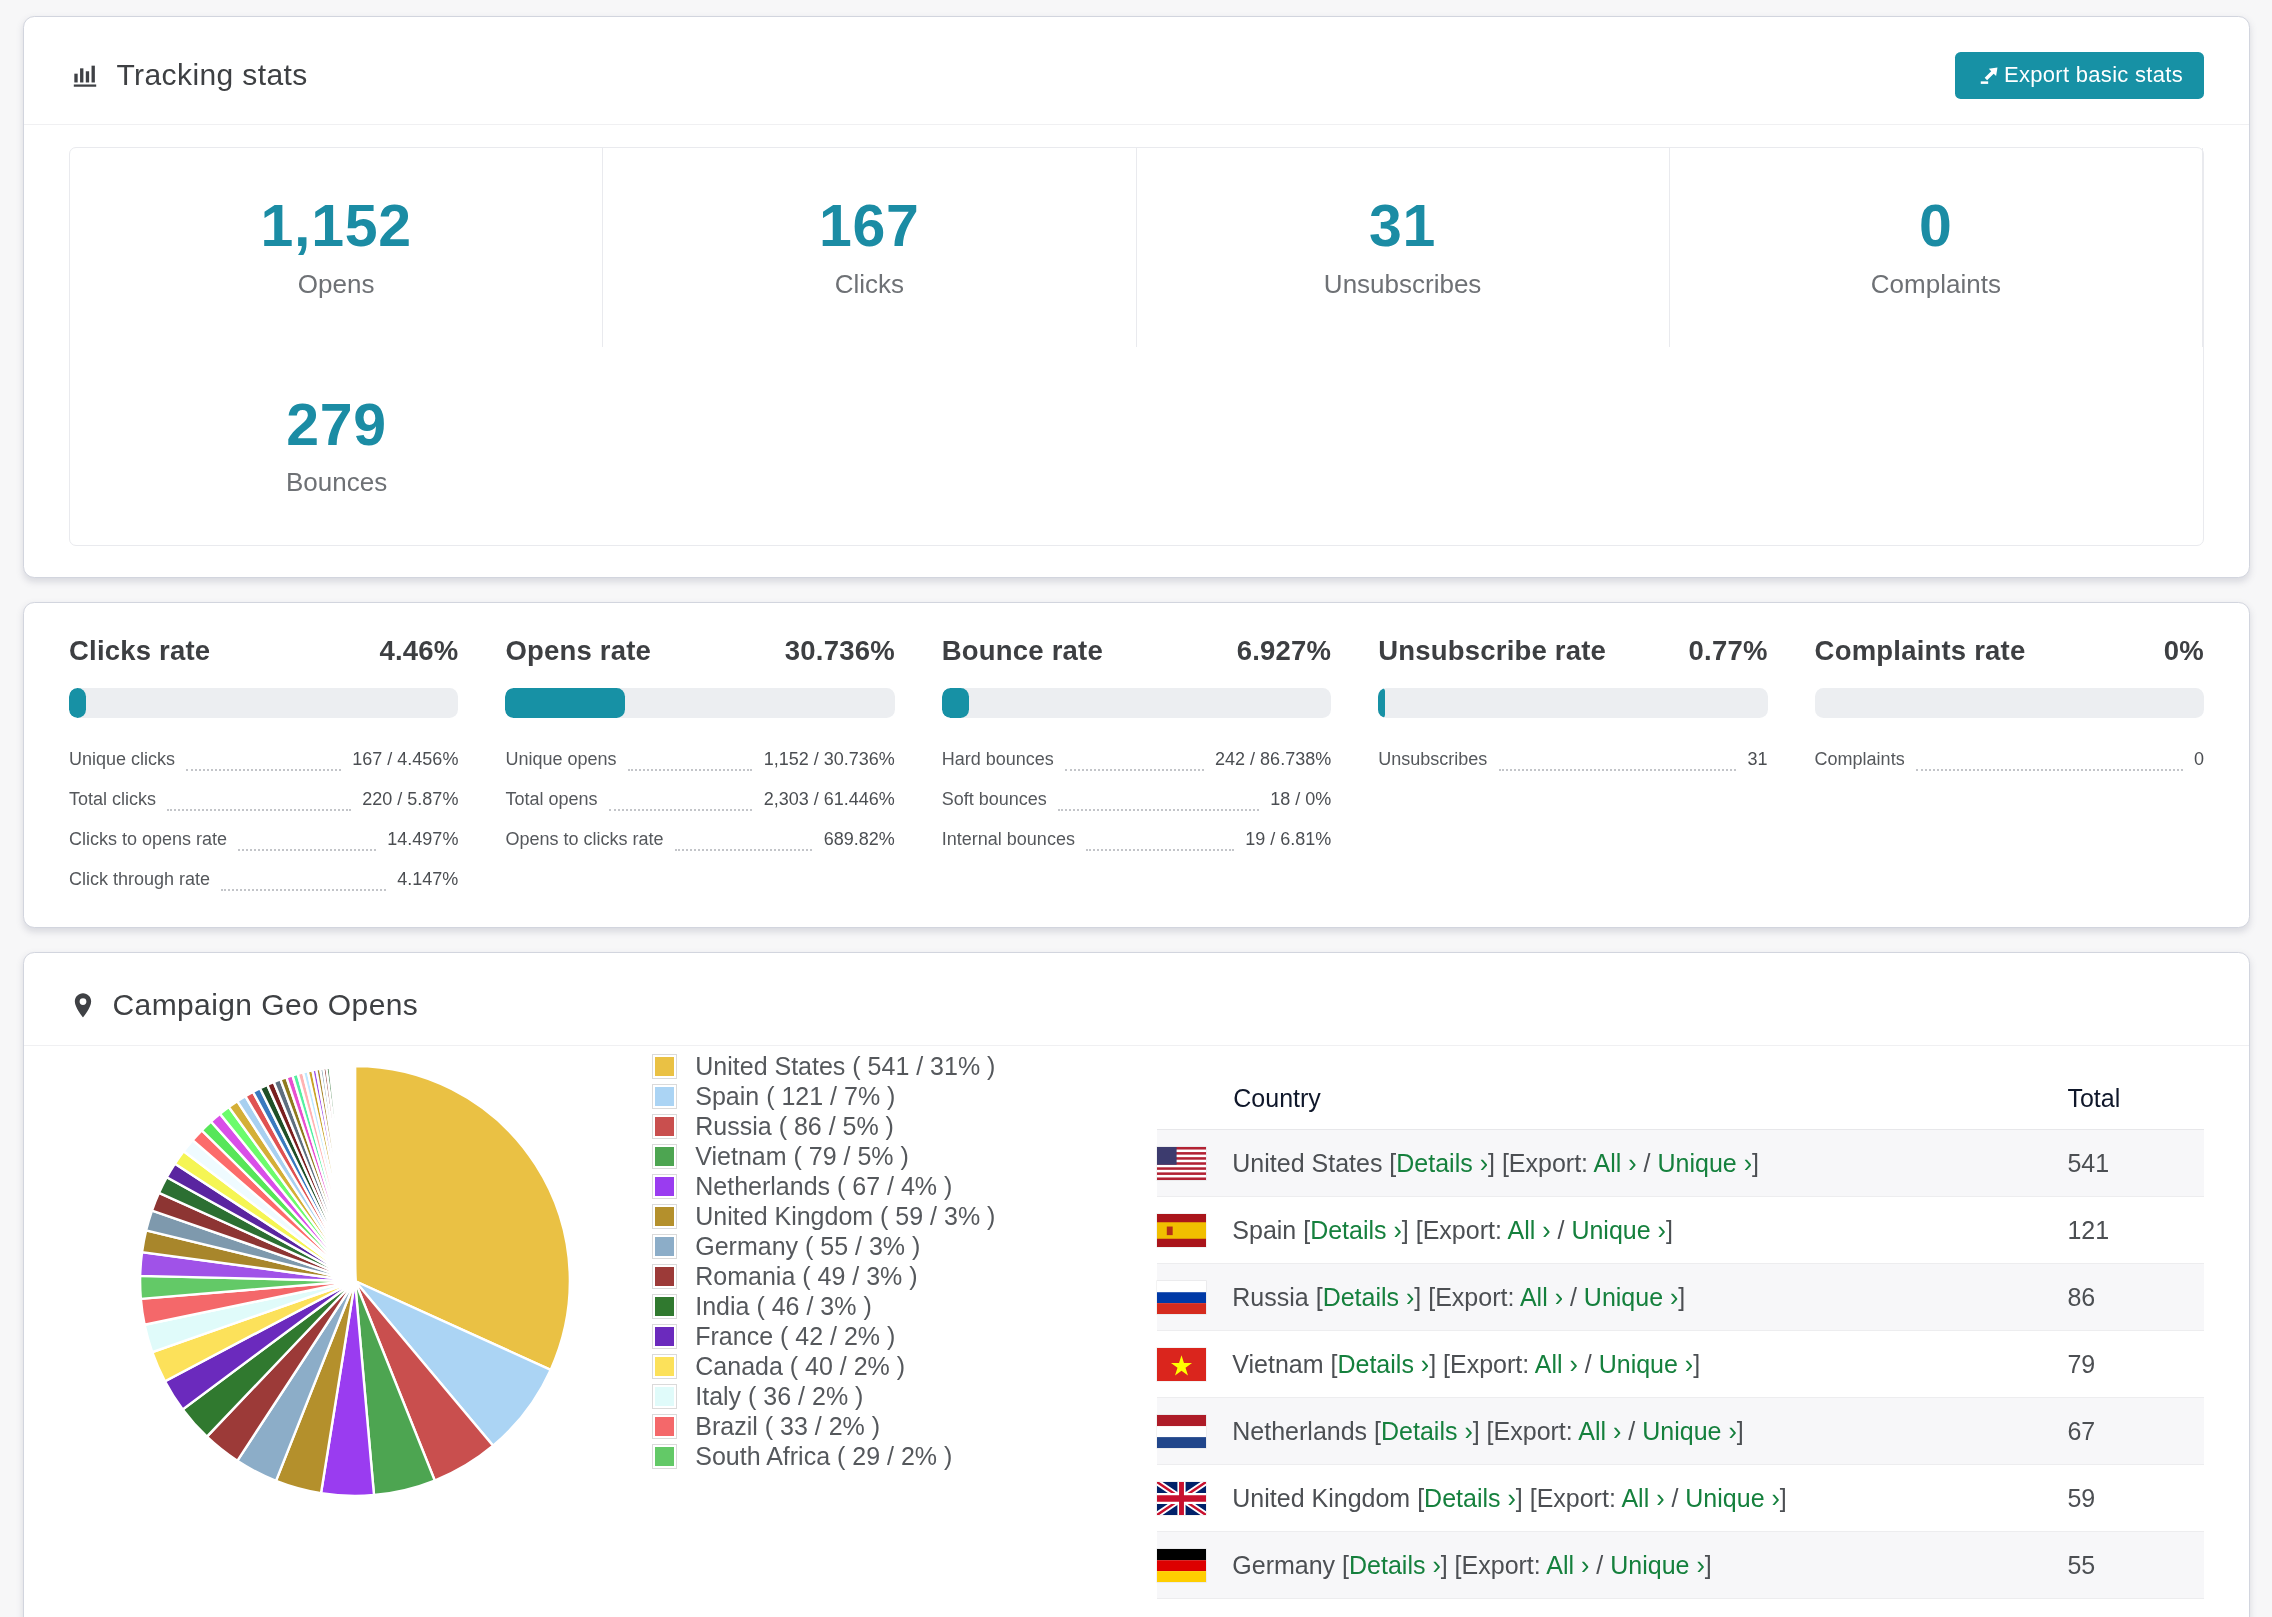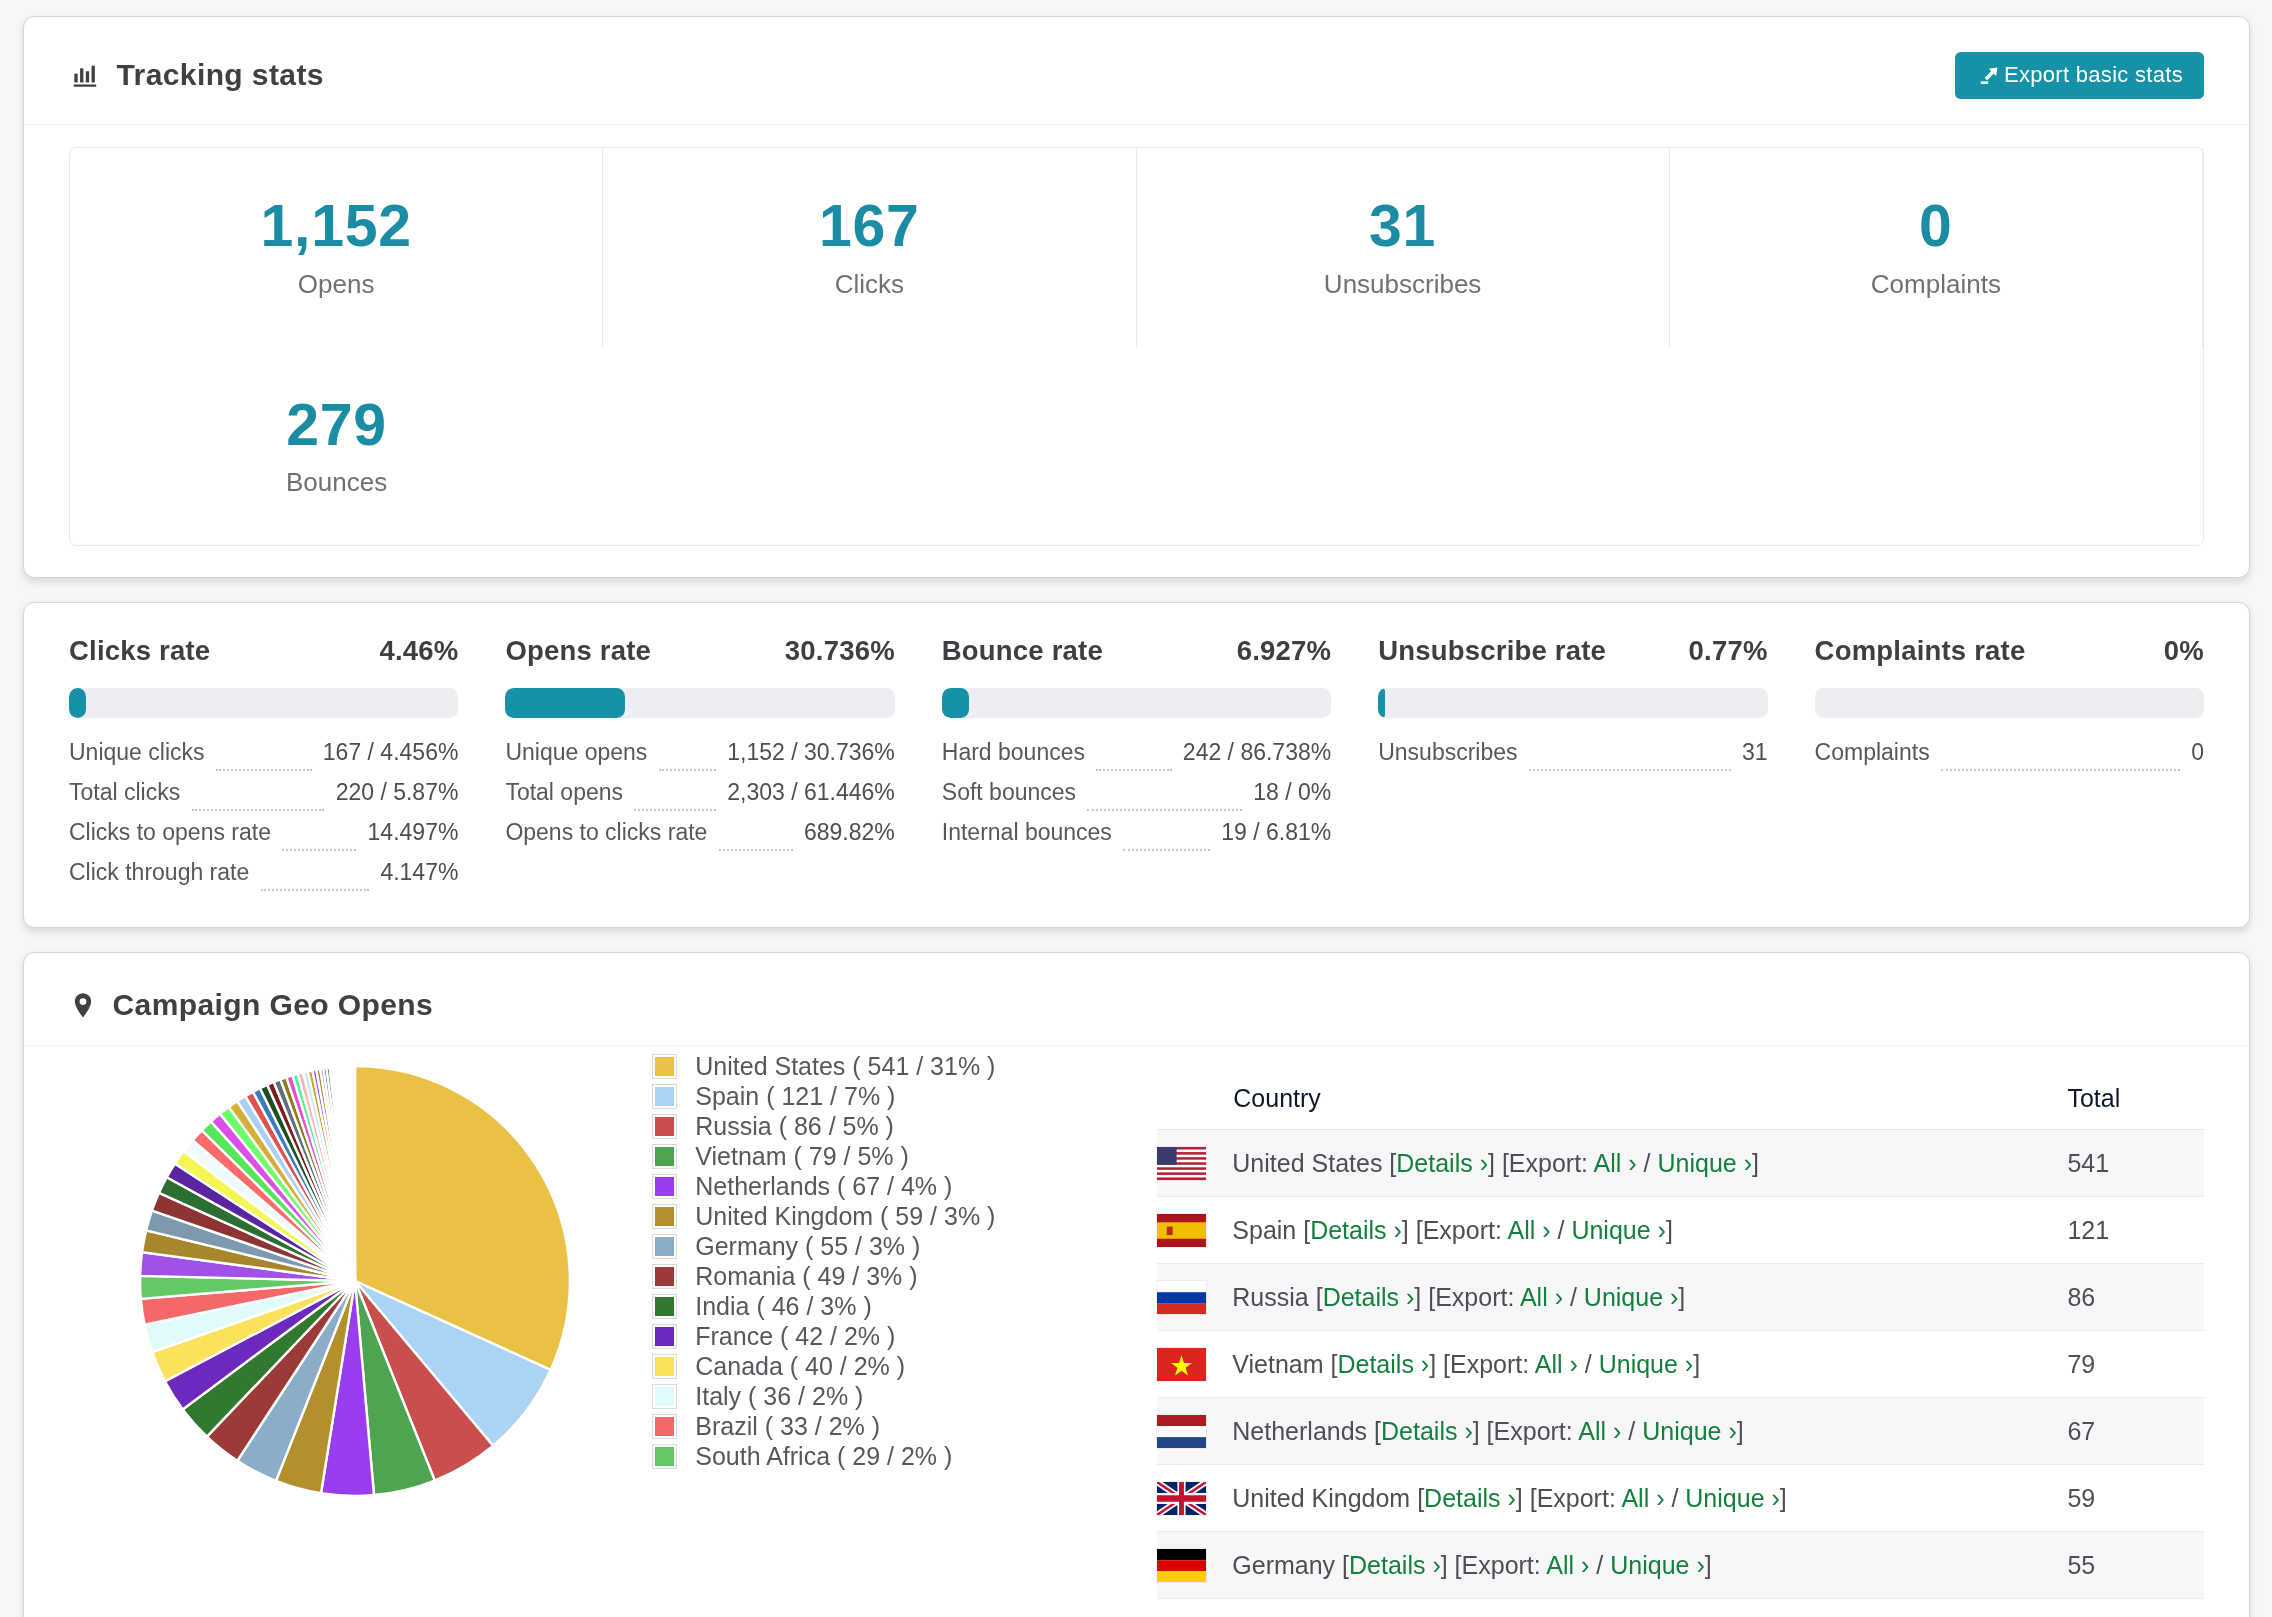--- a/index.html
+++ b/index.html
@@ -3,42 +3,42 @@
 <meta charset="utf-8">
 <style>
   html,body{margin:0;padding:0}
   body{width:2273px;height:1618px;background:#f7f7f8;overflow:hidden;
        font-family:"Liberation Sans",sans-serif;-webkit-font-smoothing:antialiased}
   .card{margin:0 23px;background:#fff;border:1.4px solid #d2d5de;border-radius:11.3px;
         box-shadow:0 3.5px 7px rgba(80,85,110,.18);box-sizing:border-box}
   #card-tracking{margin-top:15.5px}
   .card-head{display:flex;align-items:center;justify-content:space-between;
              padding:35px 45px 25.4px;border-bottom:1.4px solid #f0f0f2}
-  .card-title{margin:0;font-size:30px;font-weight:700;color:#3e4043;display:flex;
+  .card-title{margin:0;font-size:30px;font-weight:400;color:#3e4043;display:flex;
               align-items:center;gap:15.5px;letter-spacing:0.4px}
   .card-title svg{flex:0 0 auto}
   .export-btn{display:flex;align-items:center;gap:3px;background:#1791a5;color:#fff;
               border:none;border-radius:5.6px;padding:0 21px;height:47px;font-size:22px;
               font-family:inherit;cursor:pointer;letter-spacing:0.3px}
   
   .stat-group{display:grid;grid-template-columns:repeat(4,1fr);margin:22.6px 45px 31px;
               border:1.4px solid #e9eaee;border-radius:7px}
   .stat-cell{padding:44px 0 47px;text-align:center;border-right:1.4px solid #e9eaee}
   .stat-cell:last-child{border-right:none}
   .stat-value{font-size:59px;font-weight:700;color:#1b8ca4;letter-spacing:0.7px}
   .stat-label{font-size:26px;color:#6e7175;margin-top:8.5px}
   
   #card-rates{margin-top:24px;padding:32px 45px 28px}
   .rates-grid{display:grid;grid-template-columns:1fr 1fr 1fr 1fr 1fr;column-gap:47px;row-gap:49px}
   .rate-head{display:flex;justify-content:space-between;align-items:baseline;
              font-size:27.5px;font-weight:700;color:#3d3f42;margin-bottom:21px;letter-spacing:0.2px}
   .bar{height:30px;background:#eceef1;border-radius:8.5px;overflow:hidden}
   .fill{height:100%;background:#1791a5;border-radius:8.5px}
   .rate-rows{margin-top:21px}
-  .dotrow{display:flex;align-items:flex-start;height:40px;font-size:23px;color:#55585c}
+  .dotrow{display:flex;align-items:center;height:40px;font-size:18px;color:#55585c}
   .dotrow .val{color:#4b4e52;white-space:nowrap}
   .dots{flex:1;border-bottom:2.1px dotted #c3c5c9;margin:0 11.3px;align-self:flex-end;
         margin-bottom:8.5px;min-width:28px}
   
   #card-geo{margin-top:24px;height:712px;overflow:hidden;position:relative}
   .geo-head{padding:35px 45px 22.6px;border-bottom:1.4px solid #f0f0f2}
   .geo-body{display:flex;padding:0 45px;align-items:flex-start}
   .pie-wrap{width:572px;display:flex;justify-content:center}
   .pie-wrap svg{width:438px;height:438px;margin-top:15.5px}
   .legend{list-style:none;margin:5.6px 0 0 11.3px;padding:0;width:440px}

